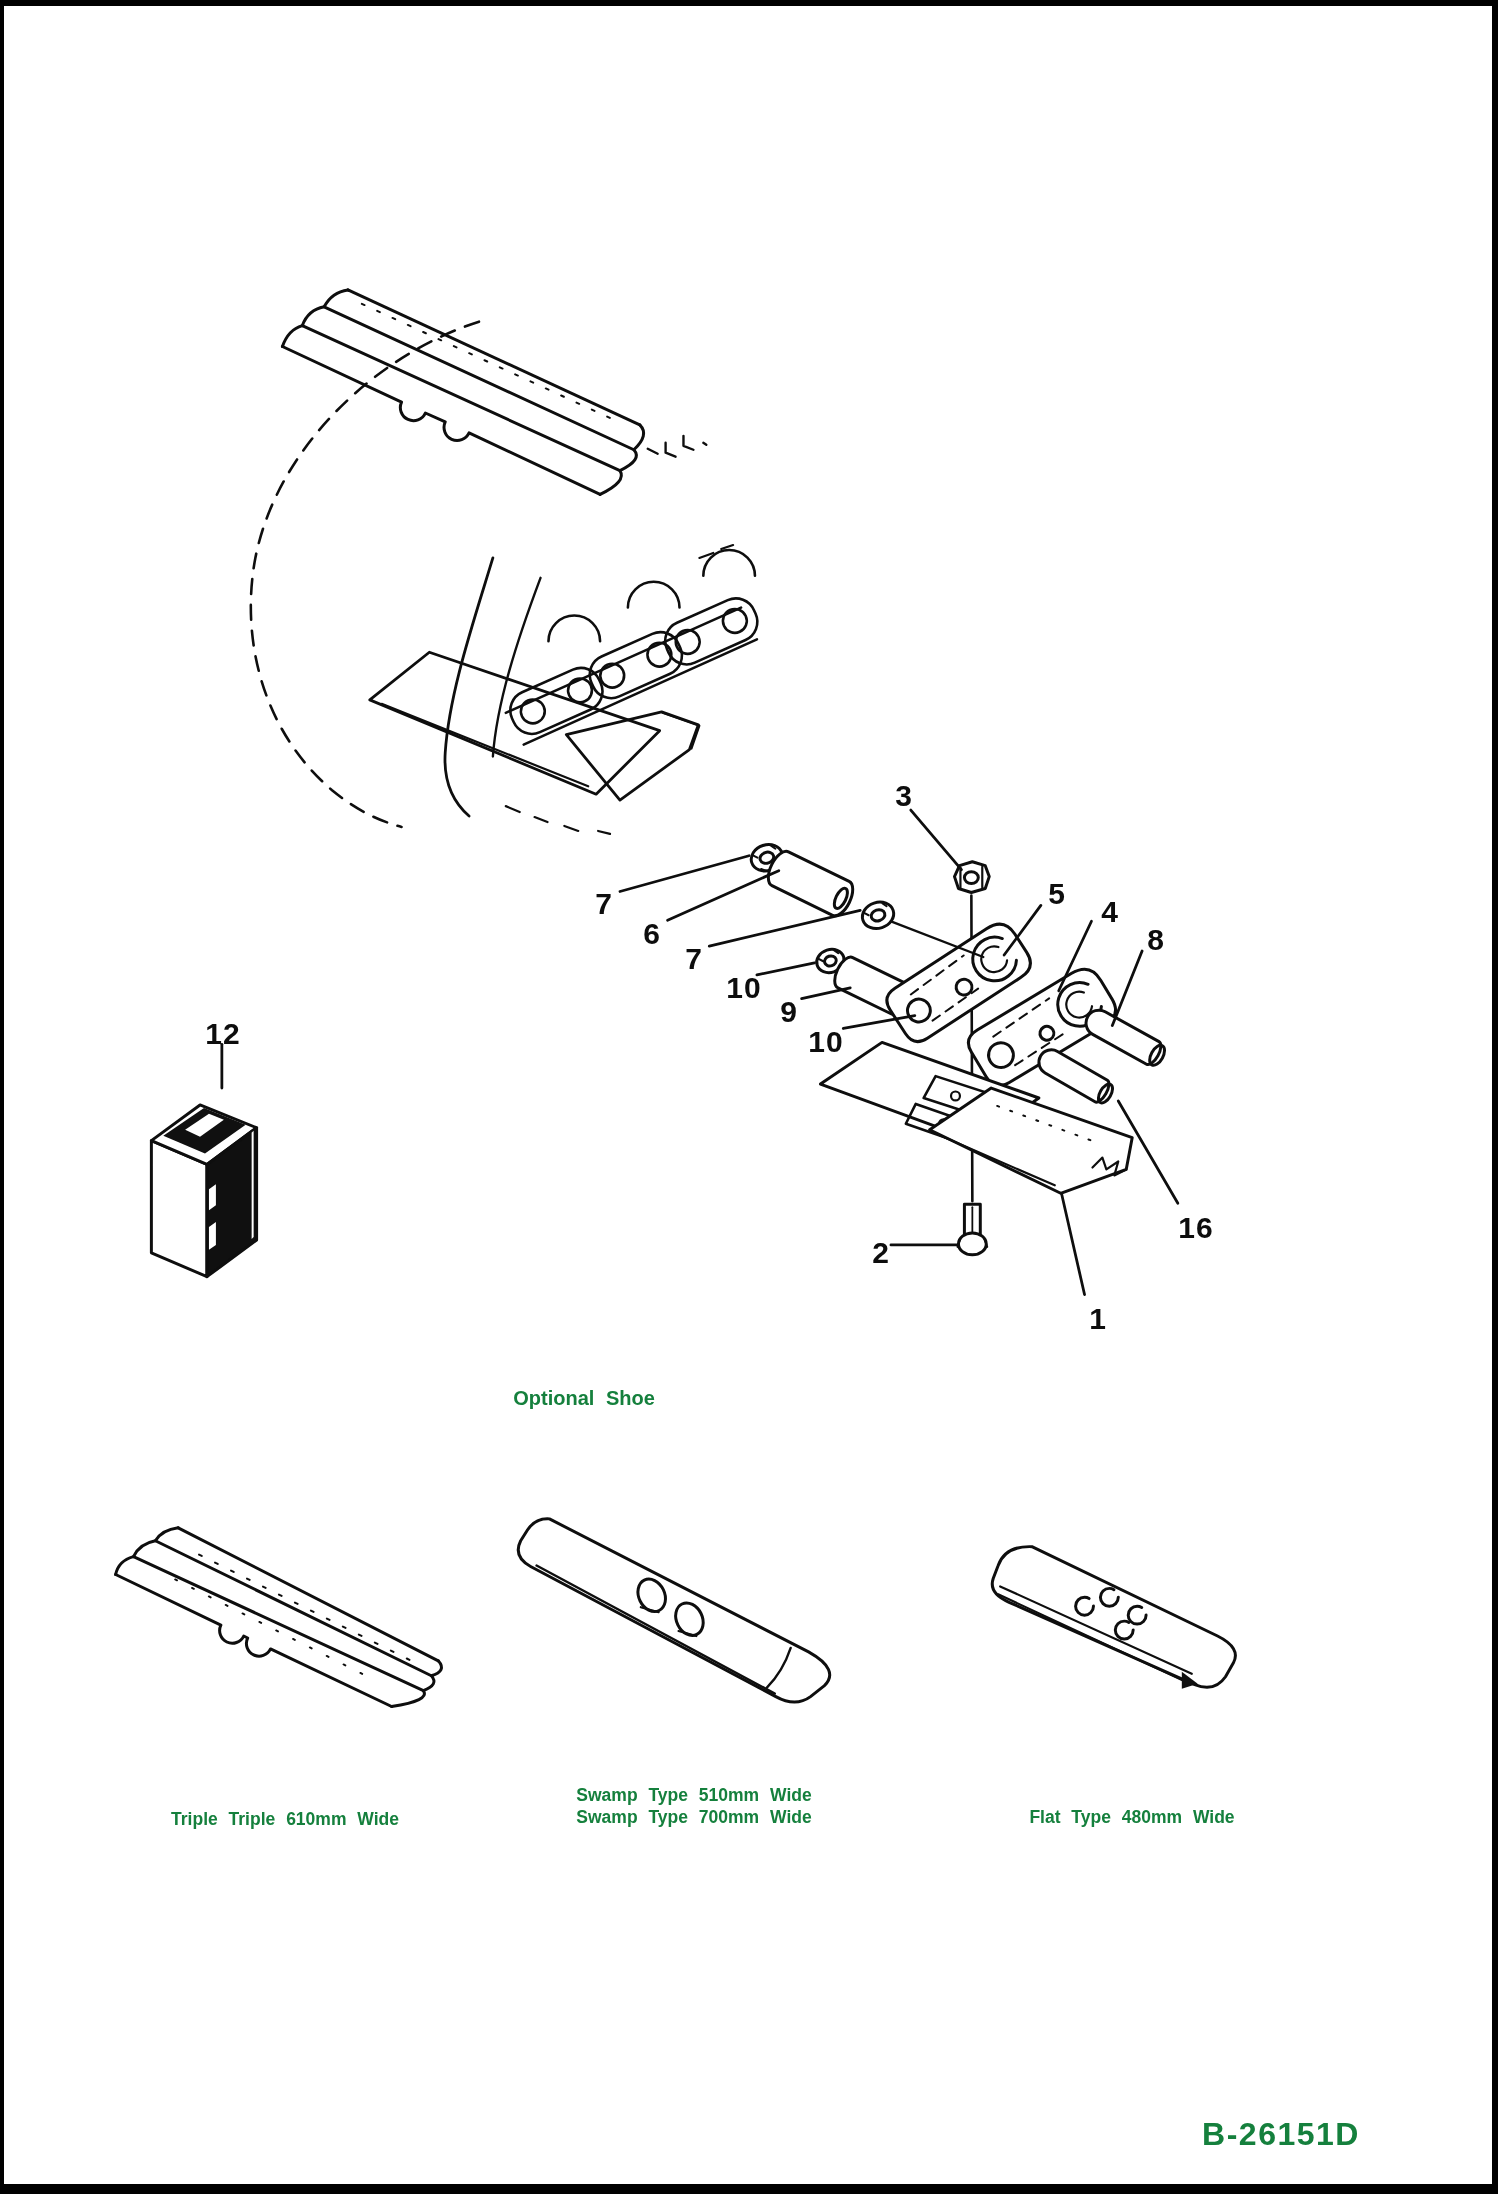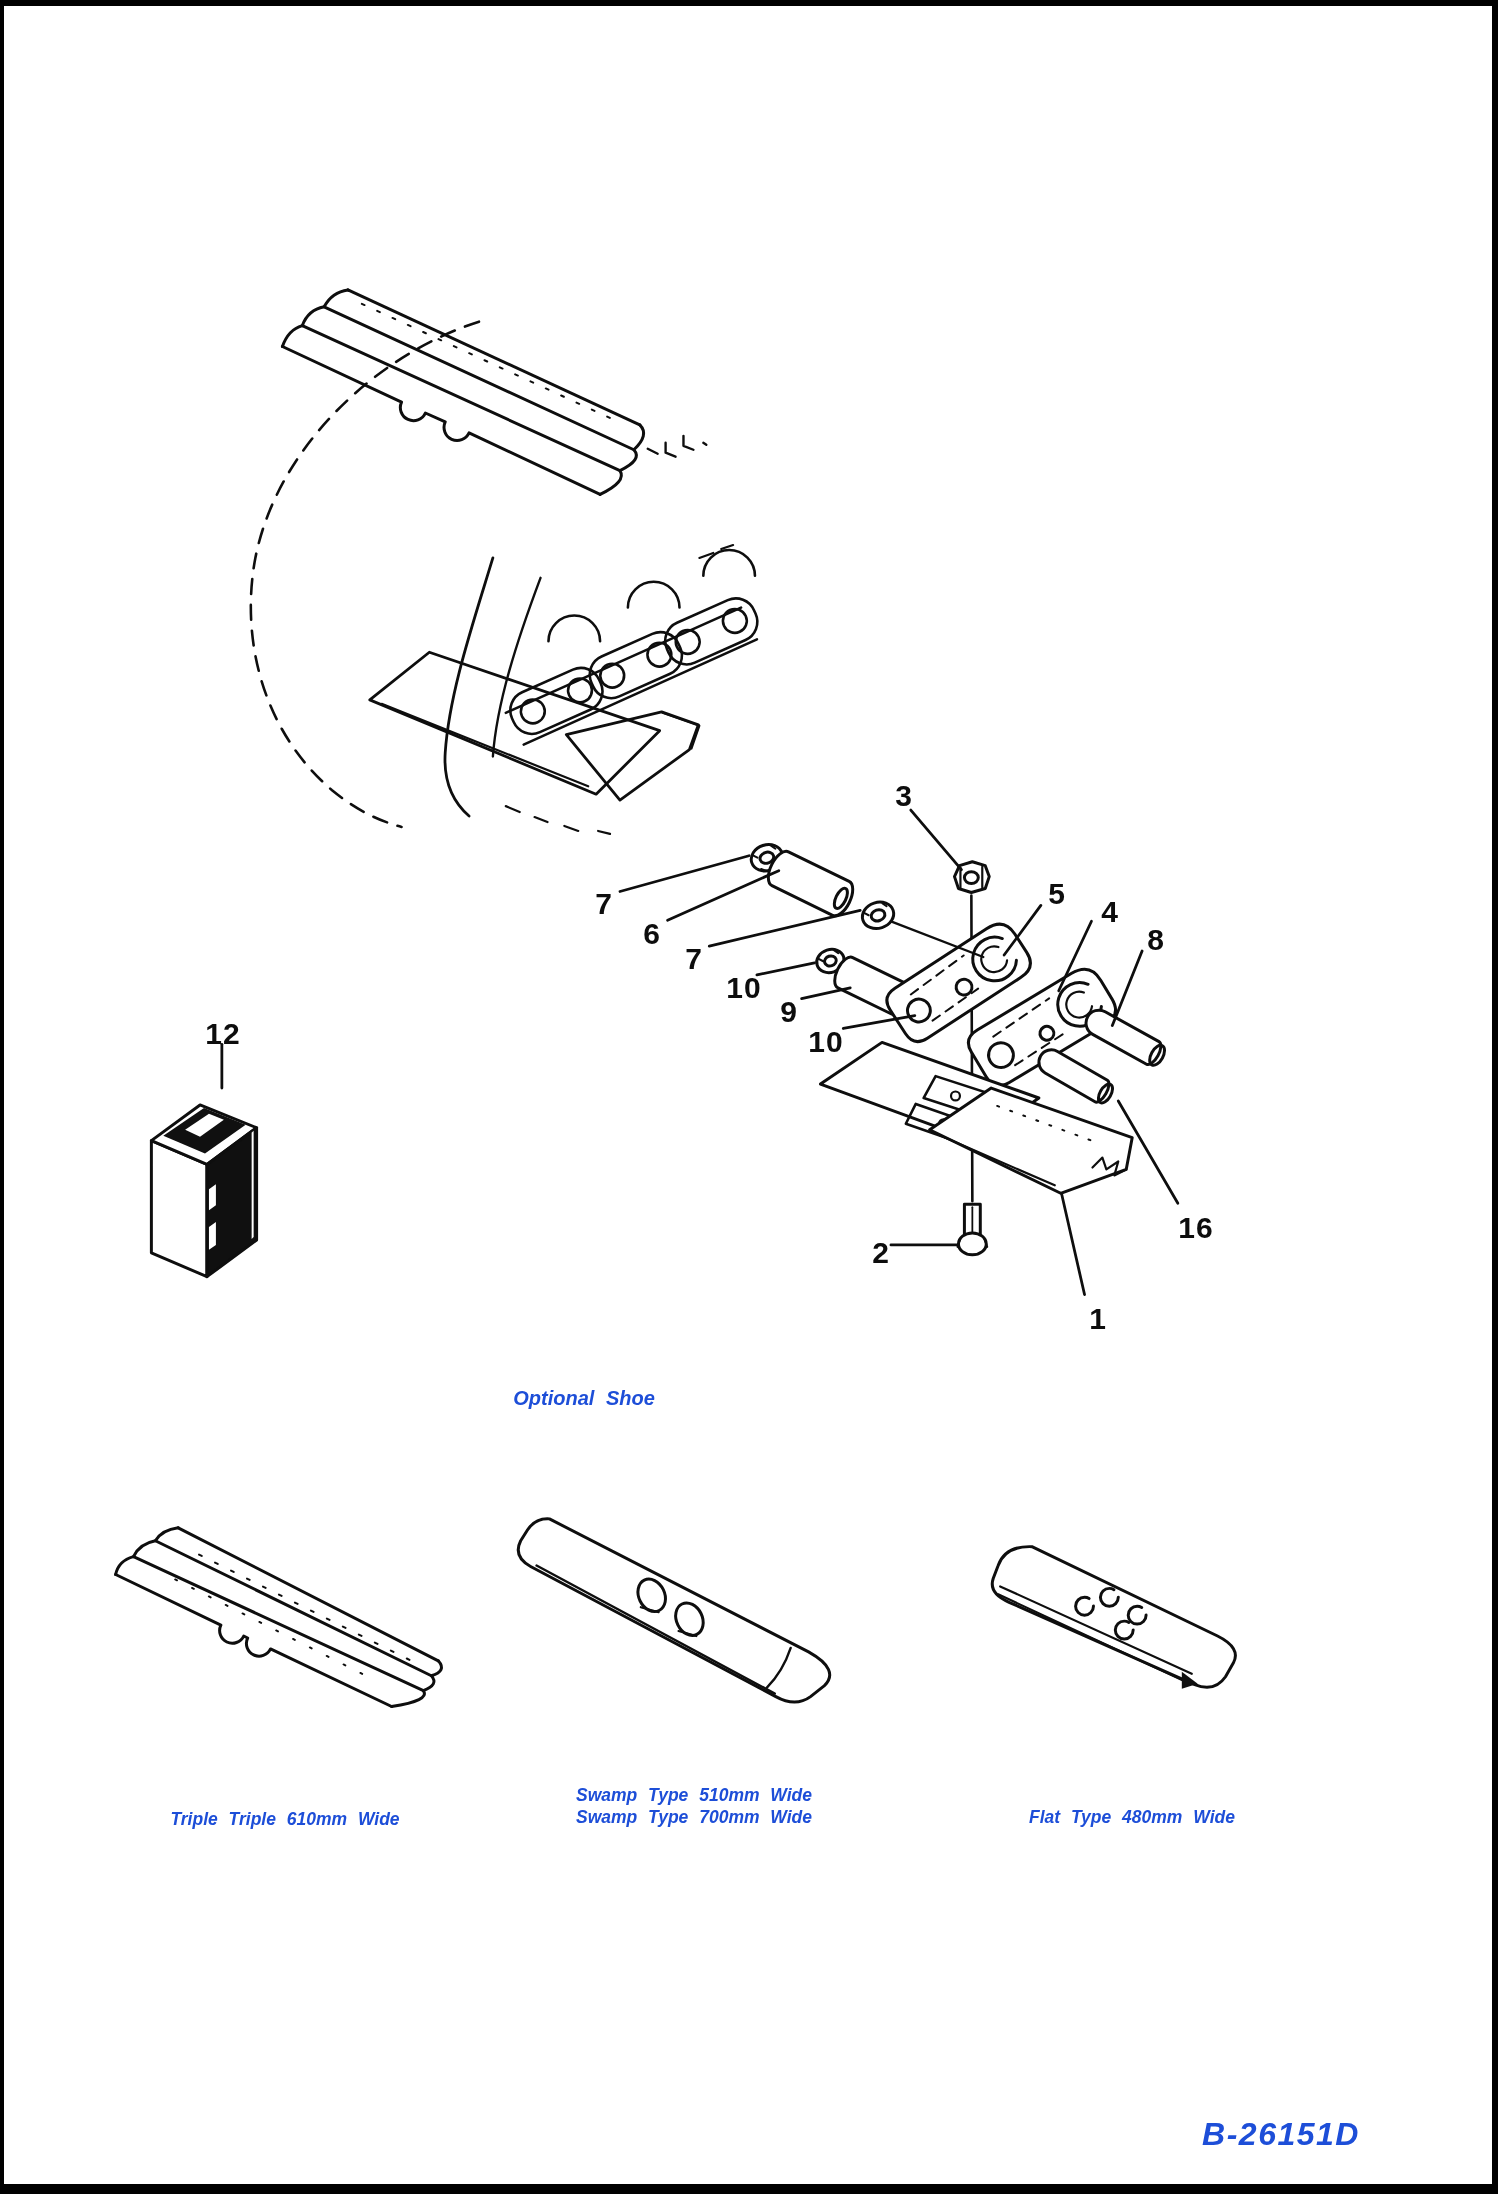--- a/index.html
+++ b/index.html
@@ -11,21 +11,21 @@
     font-family:"Liberation Sans", sans-serif; color:#101010;
   }
   .art { position:absolute; left:0; top:0; width:100%; height:100%; }
   .callout {
     position:absolute; transform:translate(-50%,-50%);
     font-weight:700; font-size:30px; line-height:1; letter-spacing:1px;
     color:#0d0d0d; white-space:nowrap;
   }
   .text-label {
     position:absolute; transform:translate(-50%,-50%);
-    font-weight:700; color:#1d4ed8; white-space:nowrap; word-spacing:6px;font-style:italic;
+    font-weight:700; color:#15803d; white-space:nowrap; word-spacing:6px;
   }
   .heading-label { font-size:20px; }
   .shoe-label { font-size:17.5px; }
   .shoe-label-multiline { text-align:center; }
   .shoe-label-multiline div { line-height:22px; }
   .ref-code { font-size:32px; letter-spacing:1.5px; }
 </style>
 </head>
 <body>
 

